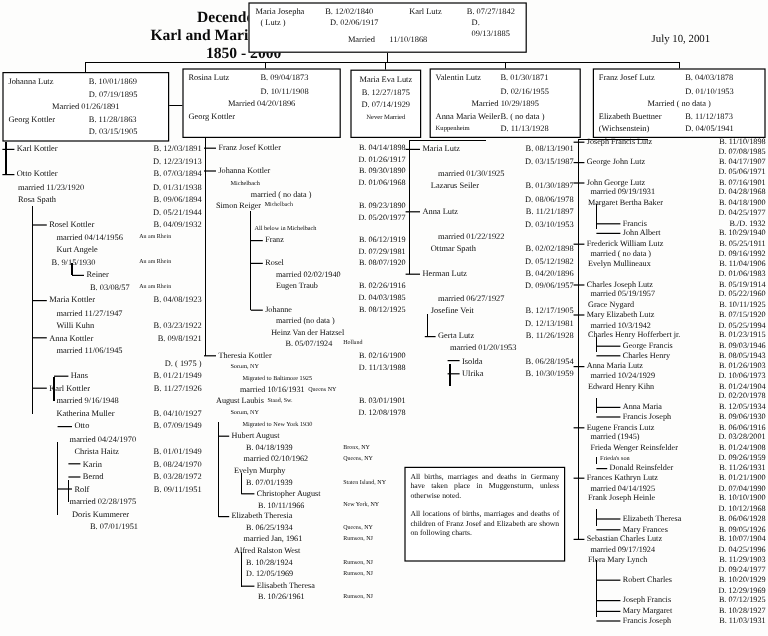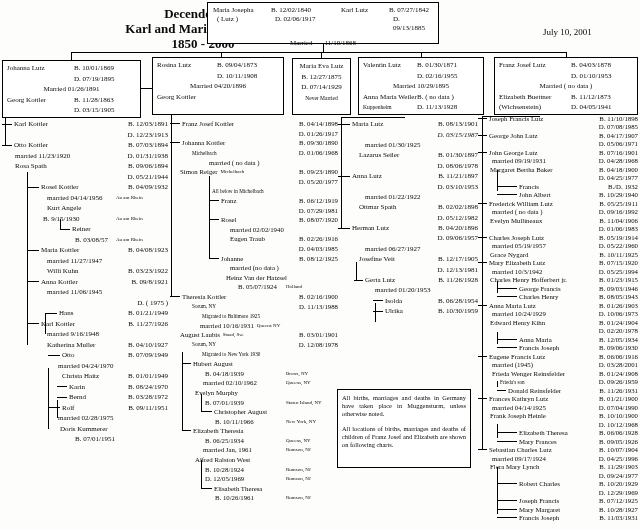--- a/index.html
+++ b/index.html
@@ -6,21 +6,21 @@
   .page{position:relative;width:640px;height:530px;background:#fdfdfc;font-family:"Liberation Serif",serif;color:#0a0a0a;overflow:hidden;}
   .wires{position:absolute;left:0;top:0;z-index:1;}
   .title{position:absolute;left:88px;top:6px;width:230px;text-align:center;font-weight:bold;font-size:13px;line-height:15px;z-index:2;}
   .printdate{position:absolute;left:543px;top:27px;font-size:9px;z-index:2;}
   .parentbox{position:absolute;left:207px;top:2px;width:232px;height:42px;border:1px solid #000;background:#fff;font-size:7px;z-index:2;padding-top:3px;box-sizing:border-box;}
   .prow{display:flex;padding:0 5px;height:9px;line-height:9px;}
   .p-mn{width:58px;}
   .p-md{width:70px;}
   .p-fn{width:48px;}
   .p-fd{flex:1;}
-  .pmarried{text-align:center;margin-top:15px;font-size:7px;}
+  .pmarried{text-align:center;margin-top:5px;font-size:7px;}
   .pmarried span{margin:0 6px;}
   .couple-box{position:absolute;border:1px solid #000;background:#fff;font-size:7px;padding-top:2px;z-index:2;box-sizing:border-box;}
   .c-row{display:flex;height:10.5px;line-height:10.5px;padding:0 4px;}
   .c-n{flex:1;white-space:nowrap;}
   .c-d{width:62px;white-space:nowrap;}
   .c-c{text-align:center;height:10.5px;line-height:10.5px;white-space:nowrap;}
   .sm{font-size:5.5px;}
   .col{position:absolute;z-index:2;}
   .trow{display:flex;align-items:center;white-space:nowrap;box-sizing:border-box;}
   .dash{display:inline-block;border-top:1px solid #000;height:0;margin-right:2px;flex:none;}
@@ -546,21 +546,21 @@
           <span class="ts">Rumson, NJ</span>
         </div>
       </div>
       <div class="col" style="left: 338px; top: 119px; width: 140px; font-size: 7px;">
         <div class="trow" style="height: 10.4px; padding-left: 0px;">
           <span class="dash" style="width: 12px;"></span>
           <span class="tn">Maria Lutz</span>
           <span class="tsp"></span>
           <span class="td">B. 08/13/1901</span>
         </div>
-        <div class="trow" style="height: 10.4px; padding-left: 15px; font-style: italic;">
+        <div class="trow" style="height: 10.4px; padding-left: 15px;">
           <span class="tn"></span>
           <span class="tsp"></span>
           <span class="td">D. 03/15/1987</span>
         </div>
         <div class="trow" style="height: 10.4px; padding-left: 27px;">
           <span class="tn">married 01/30/1925</span>
           <span class="tsp"></span>
         </div>
         <div class="trow" style="height: 10.4px; padding-left: 21px;">
           <span class="tn">Lazarus Seiler</span>

